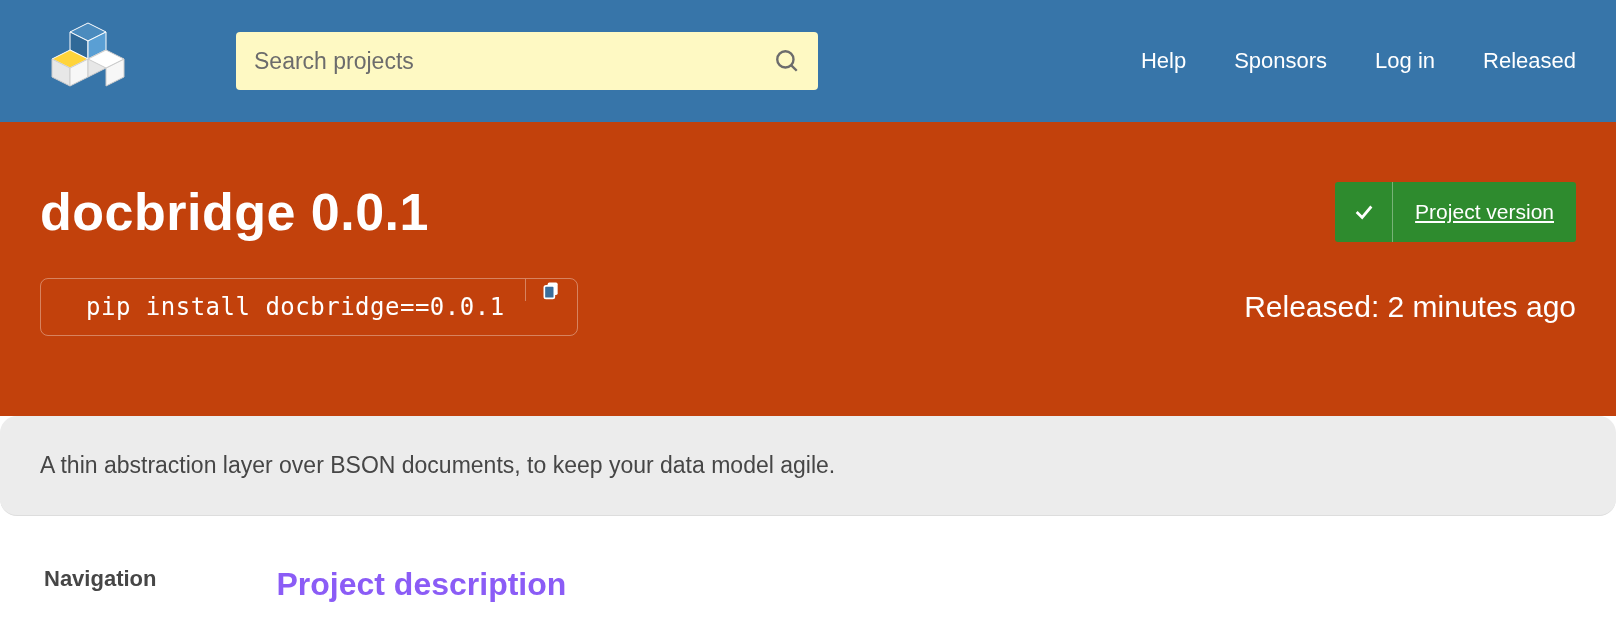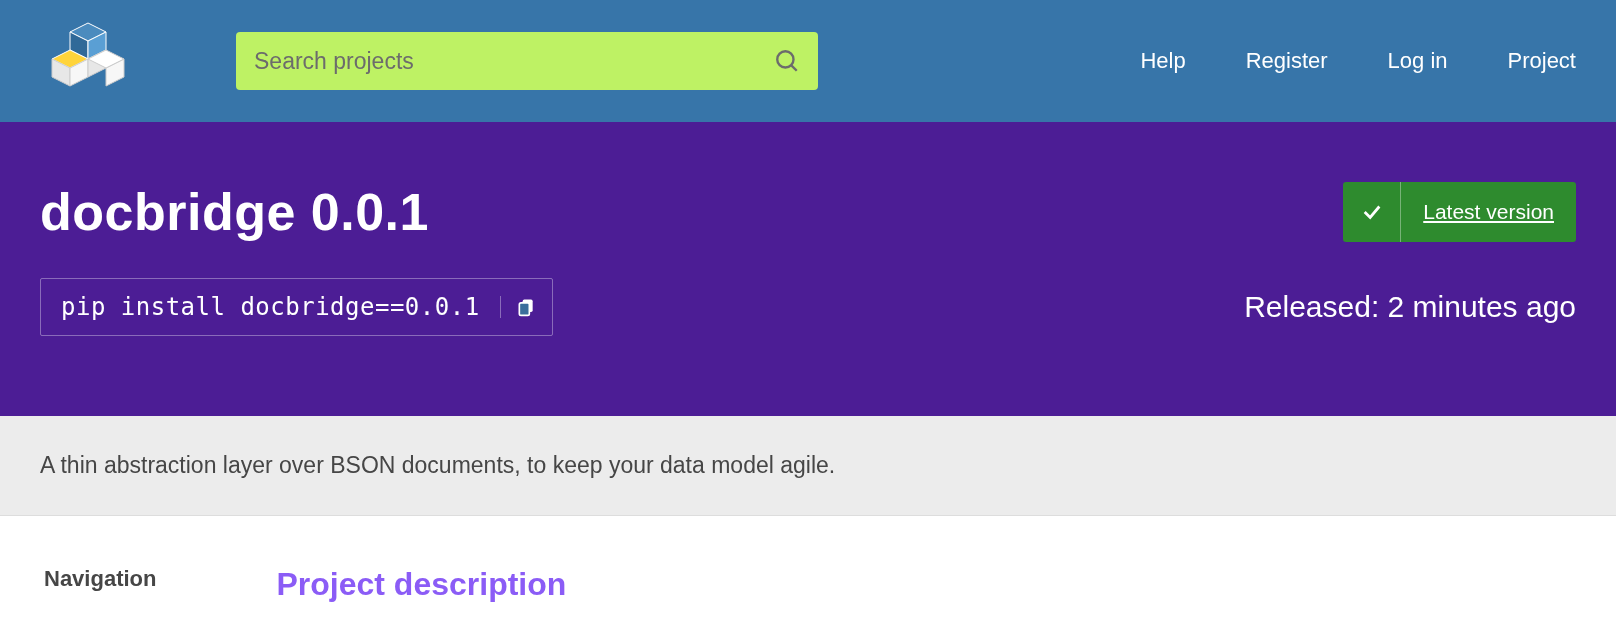--- a/index.html
+++ b/index.html
@@ -24,50 +24,50 @@
   }
   .search-wrap {
     flex: 0 0 582px;
     position: relative;
   }
   .search-input {
     width: 100%;
     height: 58px;
     border: none;
     border-radius: 4px;
-    background: #bef264;
+    background: #fef9c3;
     font-size: 23px;
     padding: 0 60px 0 18px;
     color: #6c6c6c;
   }
   .search-input::placeholder { color: #6c6c6c; }
   .search-icon {
     position: absolute;
     right: 18px;
     top: 50%;
     transform: translateY(-50%);
     width: 26px;
     height: 26px;
     stroke: #6c6c6c;
     fill: none;
     stroke-width: 2.2;
   }
   .nav-links {
     margin-left: auto;
     display: flex;
-    gap: 60px;
+    gap: 48px;
   }
   .nav-links a {
     color: #fff;
     font-size: 22px;
     text-decoration: none;
     cursor: pointer;
   }
   .hero {
-    background: #4c1d95;
+    background: #c2410c;
     padding: 60px 40px 80px 40px;
     color: #fff;
   }
   .hero-top {
     display: flex;
     align-items: flex-start;
     justify-content: space-between;
   }
   .pkg-title {
     font-size: 52px;
@@ -98,23 +98,24 @@
     text-decoration: underline;
   }
   .hero-bottom {
     display: flex;
     align-items: center;
     justify-content: space-between;
     margin-top: 36px;
   }
   .pip-box {
     display: flex;
-    align-items: center;
+    align-items: flex-start;
     border: 1px solid rgba(255,255,255,0.35);
-    border-radius: 2px;
+    border-radius: 8px;
+    padding-left: 25px;
   }
   .pip-cmd {
     font-family: "SFMono-Regular", Menlo, Consolas, monospace;
     font-size: 24px;
     padding: 14px 20px;
     letter-spacing: 0.5px;
   }
   .copy-btn {
     width: 52px;
     display: flex;
@@ -127,20 +128,21 @@
   .released {
     font-size: 30px;
     color: #fff;
   }
   .summary-bar {
     background: #ececec;
     border-bottom: 1px solid #ddd;
     padding: 36px 40px;
     font-size: 23px;
     color: #464646;
+    border-radius: 17px;
   }
   .content {
     display: flex;
     padding: 50px 40px 0 44px;
     gap: 120px;
   }
   .sidebar-heading {
     font-size: 22px;
     font-weight: 600;
     color: #464646;
@@ -174,36 +176,36 @@
   </div>
   <div class="search-wrap">
     <input class="search-input" type="text" placeholder="Search projects" style="">
     <svg class="search-icon" viewBox="0 0 24 24">
       <circle cx="10.5" cy="10.5" r="7.5"></circle>
       <line x1="21" y1="21" x2="16" y2="16"></line>
     </svg>
   </div>
   <div class="nav-links">
     <a>Help</a>
-    <a>Register</a>
+    <a>Sponsors</a>
     <a>Log in</a>
-    <a>Project</a>
+    <a>Released</a>
   </div>
 </div>
 
 <div class="hero">
   <div class="hero-top">
     <h1 class="pkg-title">docbridge 0.0.1</h1>
     <div class="latest-badge">
       <div class="latest-check">
         <svg viewBox="0 0 24 24">
             <polyline points="4,12 10,18 20,6"></polyline>
           </svg>
       </div>
-      <div class="latest-text">Latest version</div>
+      <div class="latest-text">Project version</div>
     </div>
   </div>
   <div class="hero-bottom">
     <div class="pip-box">
       <div class="pip-cmd">pip install docbridge==0.0.1</div>
       <div class="copy-btn">
         <svg viewBox="0 0 24 24">
           <rect x="8" y="3" width="12" height="15" rx="2"></rect>
           <rect x="4" y="7" width="12" height="15" rx="2" fill="#3b6e9b" stroke="#fff" stroke-width="2"></rect>
         </svg>

